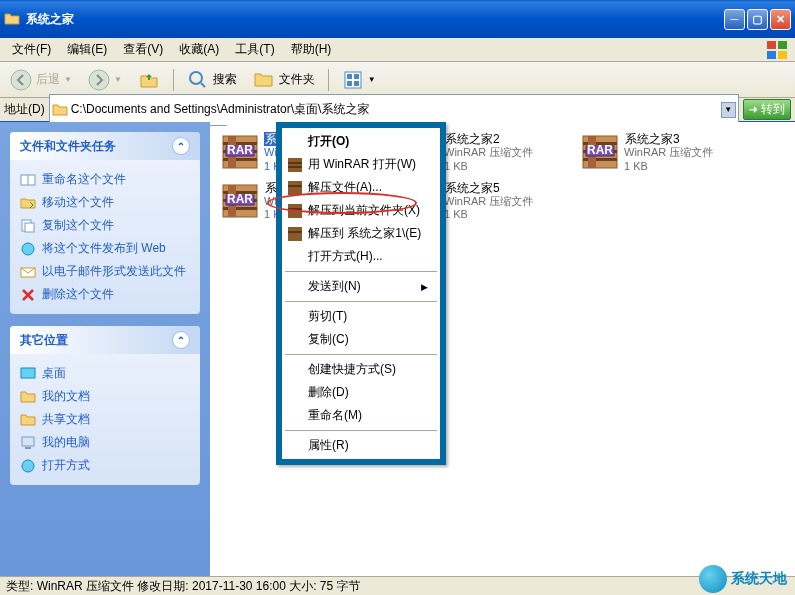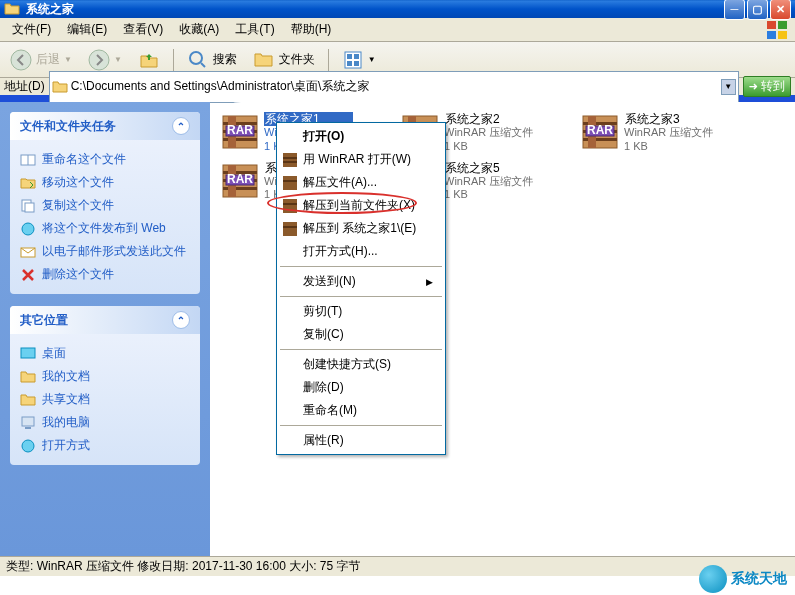--- a/index.html
+++ b/index.html
@@ -1,36 +1,36 @@
 <!DOCTYPE html>
 <html><head>
 <meta charset="utf-8">
 <style>
 * { margin: 0; padding: 0; box-sizing: border-box; font-family: "Microsoft YaHei", Tahoma, sans-serif; font-size: 12px; }
 body { background: #fff; width: 795px; height: 595px; position: relative; overflow: hidden; }
 
-.titlebar { height: 18px; background: linear-gradient(to bottom, #0a5bc4 0%, #2b7de0 5%, #0053c9 50%, #0048b5 100%); display: flex; align-items: center; padding: 0 4px; color: #fff; }
+.titlebar { height: 38px; background: linear-gradient(to bottom, #0a5bc4 0%, #2b7de0 5%, #0053c9 50%, #0048b5 100%); display: flex; align-items: center; padding: 0 4px; color: #fff; }
 .titlebar .folder-ico { width: 16px; height: 16px; margin-right: 6px; }
 .titlebar .title { flex: 1; font-weight: bold; padding-top: 1px; }
 .winbtns { display: flex; gap: 2px; }
 .winbtn { width: 21px; height: 21px; border-radius: 3px; border: 1px solid #fff; display: flex; align-items: center; justify-content: center; font-size: 11px; font-weight: bold; }
 .winbtn.min, .winbtn.max { background: linear-gradient(to bottom, #7da5e0, #2163c4); }
 .winbtn.close { background: linear-gradient(to bottom, #f08f7a, #d9492e); }
 
 .menubar { height: 24px; background: linear-gradient(to bottom, #ece9d8, #ece9d8); border-bottom: 1px solid #aca899; display: flex; align-items: center; padding: 0 4px; }
 .menuitem { padding: 3px 8px; cursor: default; }
 .menubar .spacer { flex: 1; }
 .menubar .winlogo { width: 26px; height: 22px; }
 
 .toolbar { height: 36px; background: linear-gradient(to bottom, #f5f4ef, #ece9d8); border-bottom: 1px solid #aca899; display: flex; align-items: center; padding: 0 4px; gap: 4px; }
 .tbtn { display: flex; align-items: center; gap: 4px; padding: 3px 6px; color: #aca899; }
 .tbtn.enabled { color: #000; }
 .tsep { width: 1px; height: 22px; background: #aca899; margin: 0 3px; }
 
-.addressbar { height: 24px; background: #ece9d8; border-bottom: 7px solid #1d4ed8; display: flex; align-items: center; padding: 0 4px; gap: 4px; }
+.addressbar { height: 24px; background: #ece9d8; border-bottom: 1px solid #1d4ed8; display: flex; align-items: center; padding: 0 4px; gap: 4px; }
 .addrinput { flex: 1; height: 32px; background: #fff; border: 1px solid #7f9db9; display: flex; align-items: center; padding: 0 2px; font-family: "SimSun", monospace; }
 .addrinput .dropbtn { width: 15px; height: 16px; background: #c7d3e7; border: 1px solid #7f9db9; margin-left: auto; display: flex; align-items: center; justify-content: center; font-size: 8px; }
 .gobtn { display: flex; align-items: center; gap: 3px; background: linear-gradient(to bottom, #9cdc8a, #3b9c2e); color: #fff; padding: 1px 5px; border-radius: 2px; border: 1px solid #2e7e24; }
 
 .content { display: flex; height: 454px; background: #fff; }
 .sidebar { width: 210px; background: linear-gradient(to bottom, #7aa4e0, #6a97da); padding: 10px; display: flex; flex-direction: column; gap: 12px; overflow: hidden; }
 .panel { background: linear-gradient(to bottom, #eef3fd, #d6e4f8); border-radius: 4px; overflow: hidden; }
 .panel-hd { background: linear-gradient(to right, #fff, #c3d7f4); padding: 5px 10px; color: #215dc6; font-weight: bold; display: flex; align-items: center; justify-content: space-between; }
 .chev { width: 18px; height: 18px; border-radius: 50%; background: #fff; border: 1px solid #9ebde8; display: flex; align-items: center; justify-content: center; color: #215dc6; font-size: 10px; }
 .panel-body { padding: 8px 10px; }
@@ -39,21 +39,21 @@
 
 .filearea { flex: 1; background: #fff; padding: 8px; position: relative; display: flex; flex-wrap: wrap; align-content: flex-start; gap: 4px 20px; border-radius: 31px; }
 .fileitem { width: 160px; display: flex; gap: 4px; padding: 2px; }
 .fileitem.selected .fname { background: #316ac5; color: #fff; }
 .fileitem.selected .fdesc, .fileitem.selected .fsize { color: #316ac5; }
 .rar-ico { width: 40px; height: 40px; flex-shrink: 0; }
 .fmeta { display: flex; flex-direction: column; line-height: 1.2; }
 .fname { padding: 0 1px; }
 .fdesc, .fsize { color: #6d6d6d; font-size: 11px; }
 
-.ctxmenu { position: absolute; left: 276px; top: 122px; width: 170px; background: #fff; border: 1px solid #0369a1; box-shadow: 2px 2px 3px rgba(0,0,0,0.3); padding: 2px; z-index: 100; }
+.ctxmenu { position: absolute; left: 276px; top: 122px; width: 170px; background: #fff; border: 6px solid #0369a1; box-shadow: 2px 2px 3px rgba(0,0,0,0.3); padding: 2px; z-index: 100; }
 .ctxitem { padding: 3px 10px 3px 24px; cursor: default; position: relative; display: flex; align-items: center; }
 .ctxitem.bold { font-weight: bold; }
 .ctxitem .submenu-arrow { margin-left: auto; font-size: 9px; }
 .ctxitem .cico { position: absolute; left: 3px; width: 16px; height: 16px; }
 .ctxsep { height: 1px; background: #aca899; margin: 3px 1px; }
 .highlight-oval { position: absolute; border: 2px solid #d9302c; border-radius: 50%; width: 150px; height: 22px; left: 267px; top: 192px; z-index: 101; pointer-events: none; }
 
 .statusbar { height: 20px; background: #ece9d8; border-top: 1px solid #aca899; display: flex; align-items: center; padding: 0 6px; font-size: 11px; gap: 6px; }
 .watermark { position: absolute; right: 8px; bottom: 2px; display: flex; align-items: center; gap: 4px; }
 .watermark .wmlogo { width: 28px; height: 28px; border-radius: 50%; background: radial-gradient(circle at 35% 35%, #6ad0f0, #0a8fc0); }

